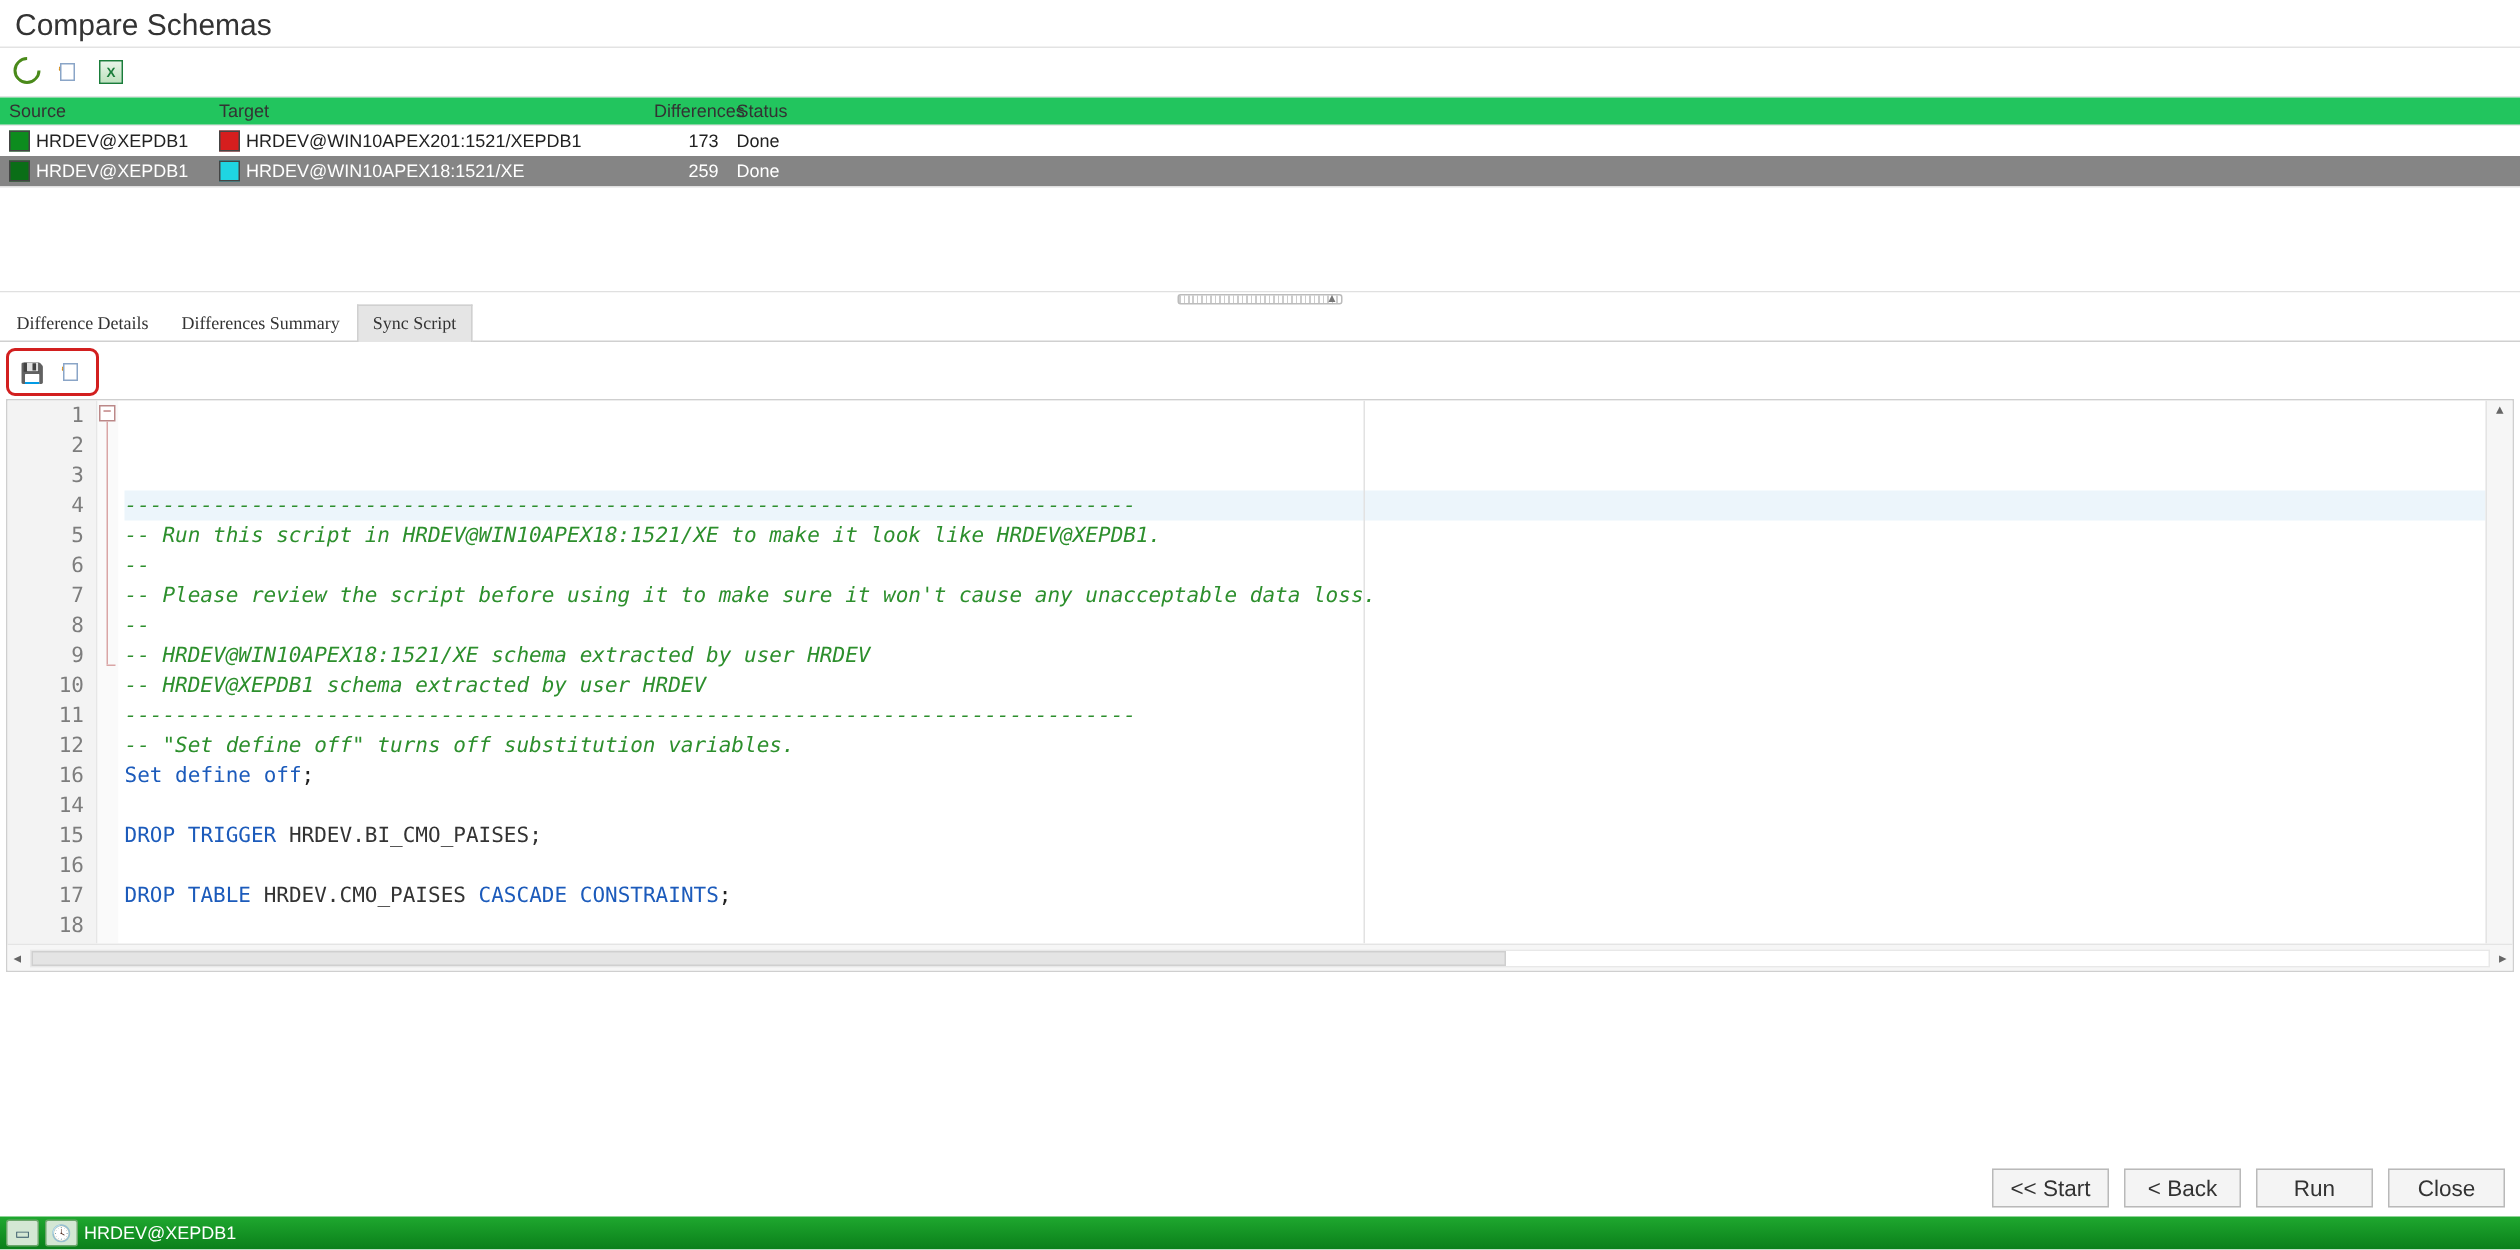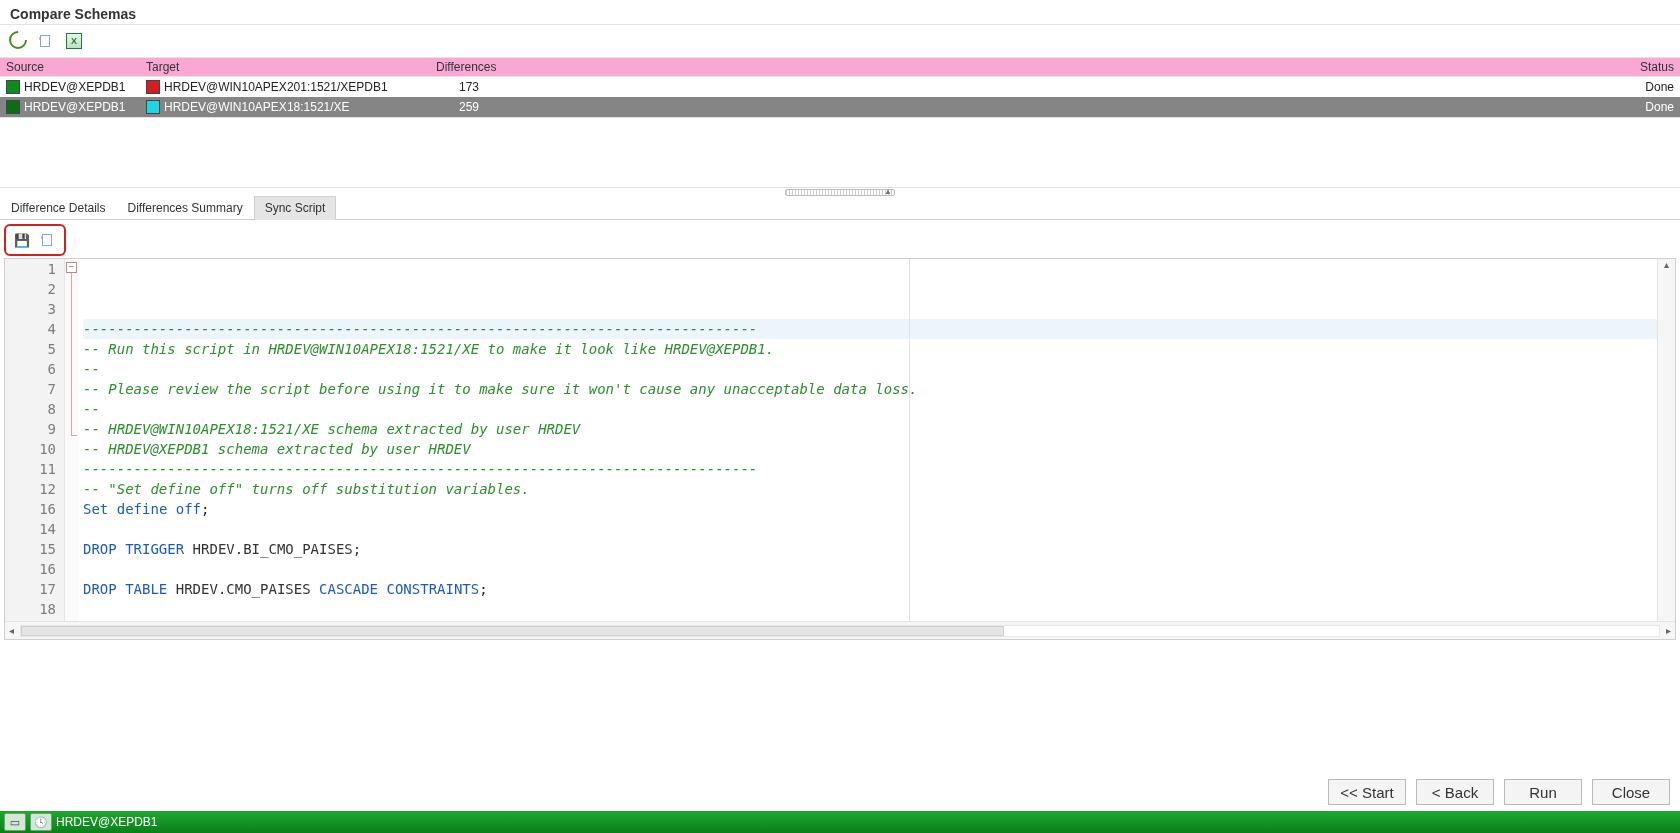--- a/index.html
+++ b/index.html
@@ -1,51 +1,51 @@
 <!DOCTYPE html>
 <html><head>
 <meta charset="utf-8">
 <style>
 * { box-sizing: border-box; margin: 0; padding: 0; }
 body { font-family: "Segoe UI", Tahoma, sans-serif; font-size: 13px; color: #222; background: #fff; width: 1680px; height: 833px; overflow: hidden; position: relative; }
 
 .header { padding: 6px 10px 2px; }
-.title { font-weight: bold; font-size: 14px; color: #333; }
+.title { font-weight: normal; font-size: 20px; color: #333; }
 .breadcrumb { margin-top: 4px; color: #888; font-size: 12px; }
 .breadcrumb .crumb { color: #999; }
 .breadcrumb .sep { color: #bbb; margin: 0 4px; }
 .breadcrumb .active { color: #333; }
 
 .toolbar { padding: 6px 8px; border-top: 1px solid #e3e3e3; border-bottom: 1px solid #e3e3e3; display: flex; gap: 8px; align-items: center; }
 .tb-btn { width: 20px; height: 20px; display: inline-flex; align-items: center; justify-content: center; cursor: pointer; }
 
 .icon-refresh::before { content: ""; width: 14px; height: 14px; border: 2px solid #4a8a1a; border-radius: 50%; border-top-color: transparent; display: inline-block; transform: rotate(45deg); }
 .icon-edit { position: relative; width: 16px; height: 16px; }
 .icon-edit::after { content: "✎"; color: #d4880f; font-size: 14px; }
 .icon-edit .paper { position: absolute; left: 2px; top: 2px; width: 10px; height: 12px; background: #fff; border: 1px solid #8aa5c7; }
 .icon-excel { width: 16px; height: 16px; border: 1px solid #1a7d3a; background: linear-gradient(#e8f4e8,#bfe2bf); display:inline-flex; align-items:center; justify-content:center; font-size:9px; font-weight:bold; color:#1a7d3a; }
 
 .compare-list { border-bottom: 1px solid #e0e0e0; }
-.cl-header { display: flex; background: #f9a8d4; border-bottom: 1px solid #e8e8e8; font-size: 12px; color: #333; }
+.cl-header { display: flex; background: #22c55e; border-bottom: 1px solid #e8e8e8; font-size: 12px; color: #333; }
 .cl-row { display: flex; align-items: center; font-size: 12px; height: 20px; }
 .cl-row.sel { background: #858585; color: #fff; }
 .cl-source { width: 140px; padding: 2px 6px; display:flex; align-items:center; gap:4px; }
 .cl-target { width: 290px; padding: 2px 6px; display:flex; align-items:center; gap:4px; }
 .cl-diff { width: 55px; padding: 2px 6px; text-align: right; }
-.cl-status { flex: 1; padding: 2px 6px; text-align: right; }
+.cl-status { flex: 1; padding: 2px 6px; }
 .swatch { width: 14px; height: 14px; display:inline-block; border:1px solid #444; }
 
 .filler { height: 70px; border-bottom: 1px solid #e0e0e0; }
 
 .splitter { height: 8px; background: #fff; display:flex; align-items:center; justify-content:center; }
 .splitter .grip { width: 110px; height: 7px; border:1px solid #bcbcbc; border-radius:2px; background: repeating-linear-gradient(90deg,#ccc 0,#ccc 1px,#fff 1px,#fff 3px); position:relative; }
 .splitter .grip::after { content:"▲"; font-size:8px; color:#777; position:absolute; right:2px; top:-3px; }
 
 .tabs { border-bottom: 1px solid #d0d0d0; display:flex; }
-.tab { padding: 4px 10px; font-size: 12px; color:#333; border:1px solid transparent; border-bottom:none; cursor:pointer; }
+.tab { padding: 4px 10px; font-size: 12px; color:#333; border:1px solid transparent; border-bottom:none; cursor:pointer;font-family:Liberation Serif, serif; }
 .tab.active { border-color:#d0d0d0; background:#e5e5e5; border-top:1px solid #d0d0d0; margin-bottom:-1px; }
 
 .sub-toolbar { padding: 4px 6px; border: 2px solid #d21f1f; border-radius: 6px; display:inline-flex; gap:6px; margin:4px 4px 2px; }
 
 .arrow-annot { position:absolute; left:270px; top:295px; width:24px; height:48px; pointer-events:none; }
 .arrow-annot .shaft { position:absolute; left:9px; top:0; width:6px; height:30px; background:#d21f1f; }
 .arrow-annot .head { position:absolute; left:0; top:28px; width:0; height:0; border-left:12px solid transparent; border-right:12px solid transparent; border-top:18px solid #d21f1f; }
 
 .editor-wrap { border:1px solid #cfcfcf; margin:0 4px; position:relative; }
 .editor { display:flex; height: 362px; overflow:hidden; position:relative; }

